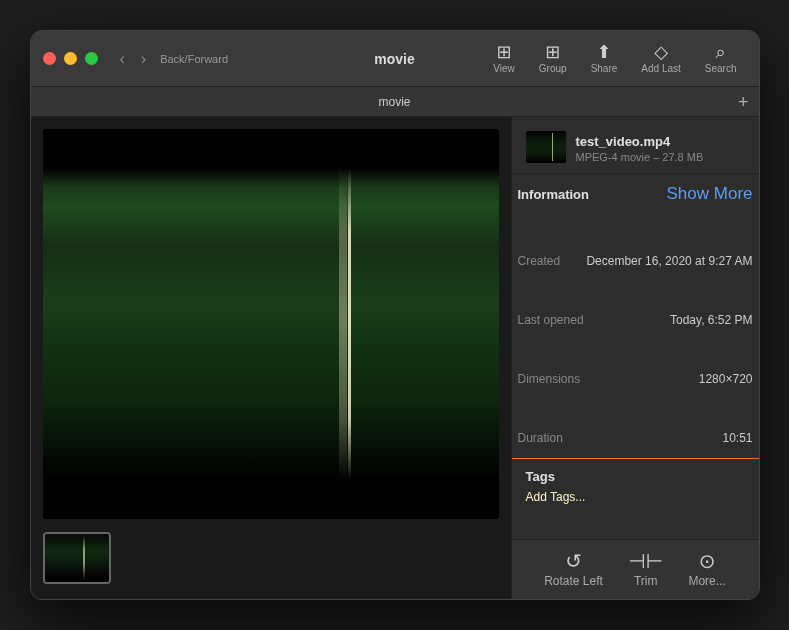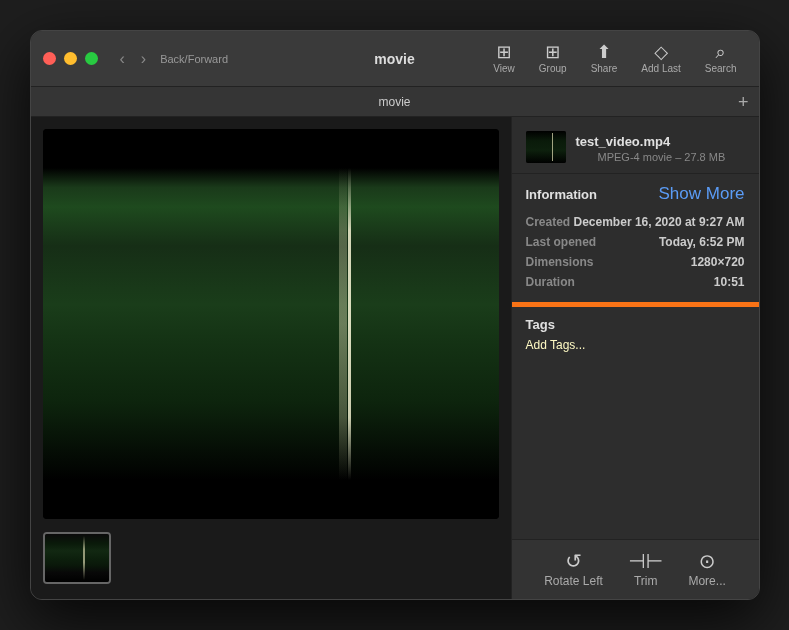--- a/index.html
+++ b/index.html
@@ -241,25 +241,24 @@
     }
     .file-name {
       color: #e0e0e0;
       font-size: 13px;
       font-weight: 600;
     }
     .file-type {
       color: #888;
       font-size: 11px;
       margin-top: 2px;
-      margin-left: 22px;
     }
     
     .info-section {
-      padding: 10px 14px;
+      padding: 10px 6px;
     }
     .info-header {
       display: flex;
       justify-content: space-between;
       align-items: center;
       margin-bottom: 8px;
     }
     .info-title {
       color: #e0e0e0;
       font-size: 13px;
@@ -270,35 +269,35 @@
       font-size: 17px;
       cursor: pointer;
       background: none;
       border: none;
     }
     .info-row {
       display: flex;
       justify-content: space-between;
       align-items: flex-end;
       padding: 3px 0;
-      font-weight: bold;
     }
     .info-key {
       color: #888;
       font-size: 12px;
     }
     .info-val {
       color: #ccc;
       font-size: 12px;
       text-align: right;
+      margin-top: 39px;
     }
     
     .tags-section {
       padding: 10px 14px;
-      border-top: 5px solid #f97316;
+      border-top: 1px solid #f97316;
     }
     .tags-title {
       color: #e0e0e0;
       font-size: 13px;
       font-weight: 600;
       margin-bottom: 6px;
     }
     .tags-input {
       color: #fef9c3;
       font-size: 12px;

